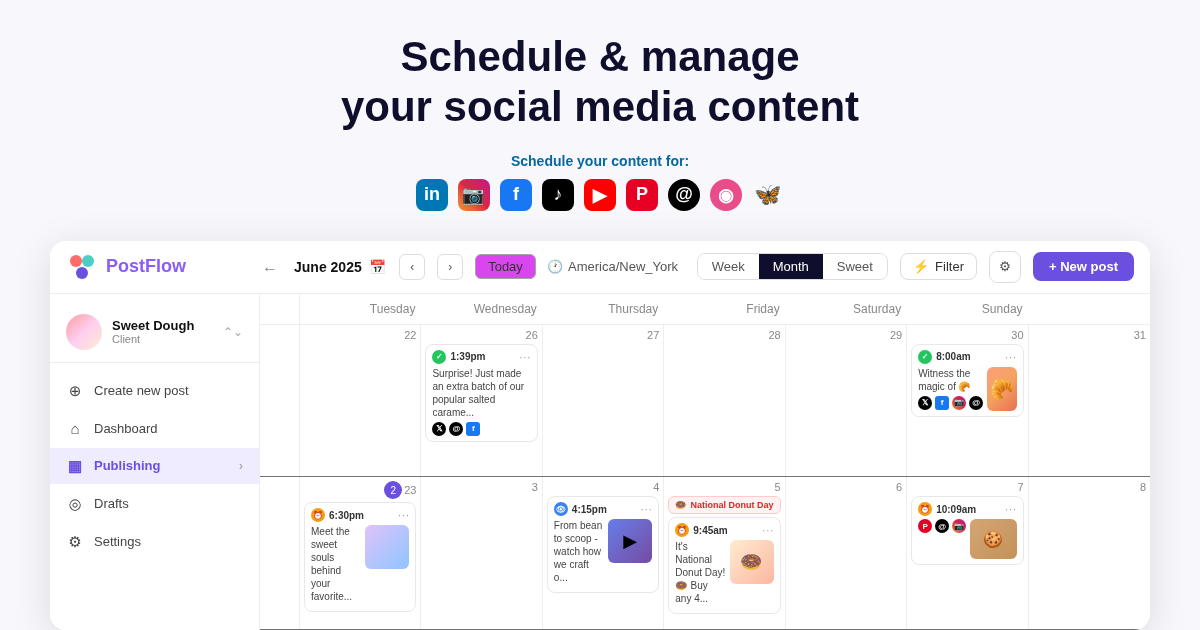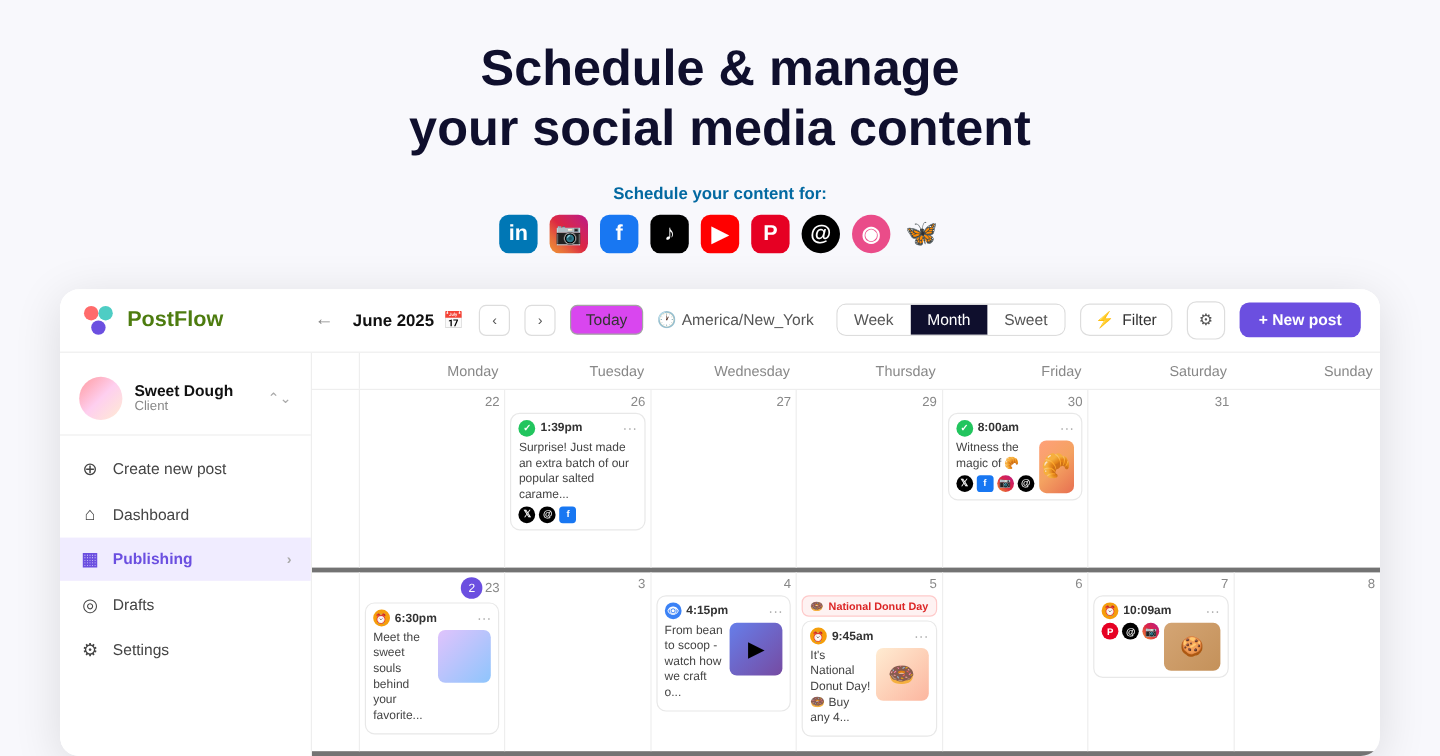--- a/index.html
+++ b/index.html
@@ -87,21 +87,21 @@
       gap: 8px;
       min-width: 180px;
     }
     .logo-icon {
       width: 32px;
       height: 32px;
     }
     .logo-text {
       font-size: 18px;
       font-weight: 700;
-      color: #4d7c0f;
+      color: #8b5cf6;
     }
     .nav-arrow {
       color: #888;
       font-size: 16px;
       cursor: pointer;
       padding: 4px;
     }
     .date-nav {
       display: flex;
       align-items: flex-start;
@@ -301,21 +301,21 @@
     .cal-grid {
       display: flex;
       flex-direction: column;
       flex: 1;
       overflow: hidden;
     }
     .cal-week {
       display: grid;
       grid-template-columns: 40px repeat(7, 1fr);
       flex: 1;
-      border-bottom: 4px solid #737373;
+      border-bottom: 1px solid #737373;
     }
     .week-num {
       font-size: 11px;
       color: #bbb;
       padding: 6px 4px;
       text-align: center;
       border-right: 1px solid #eee;
     }
     .cal-cell {
       border-right: 1px solid #eee;
@@ -596,21 +596,20 @@
       <div class="sidebar-item">
         <span class="item-icon">⚙</span>
         <span>Settings</span>
       </div>
     </div>
 
     <div class="calendar-area">
 
       <div class="cal-header-row">
         <div style="border-right:1px solid #eee;"></div>
-        <div class="cal-day-header">Monday</div>
         <div class="cal-day-header">Tuesday</div>
         <div class="cal-day-header">Wednesday</div>
         <div class="cal-day-header">Thursday</div>
         <div class="cal-day-header">Friday</div>
         <div class="cal-day-header">Saturday</div>
         <div class="cal-day-header">Sunday</div>
       </div>
 
       <div class="cal-grid">
 
@@ -637,20 +636,23 @@
                 <div class="ps-icon ps-threads">@</div>
                 <div class="ps-icon ps-facebook">f</div>
               </div>
             </div>
           </div>
 
           <div class="cal-cell">
             <div class="day-number">27</div>
           </div>
 
+          <div class="cal-cell">
+            <div class="day-number">28</div>
+          </div>
 
           <div class="cal-cell">
             <div class="day-number">29</div>
           </div>
 
           <div class="cal-cell">
             <div class="day-number">30</div>
             <div class="post-card">
               <div class="post-card-header">
                 <div class="post-time">

